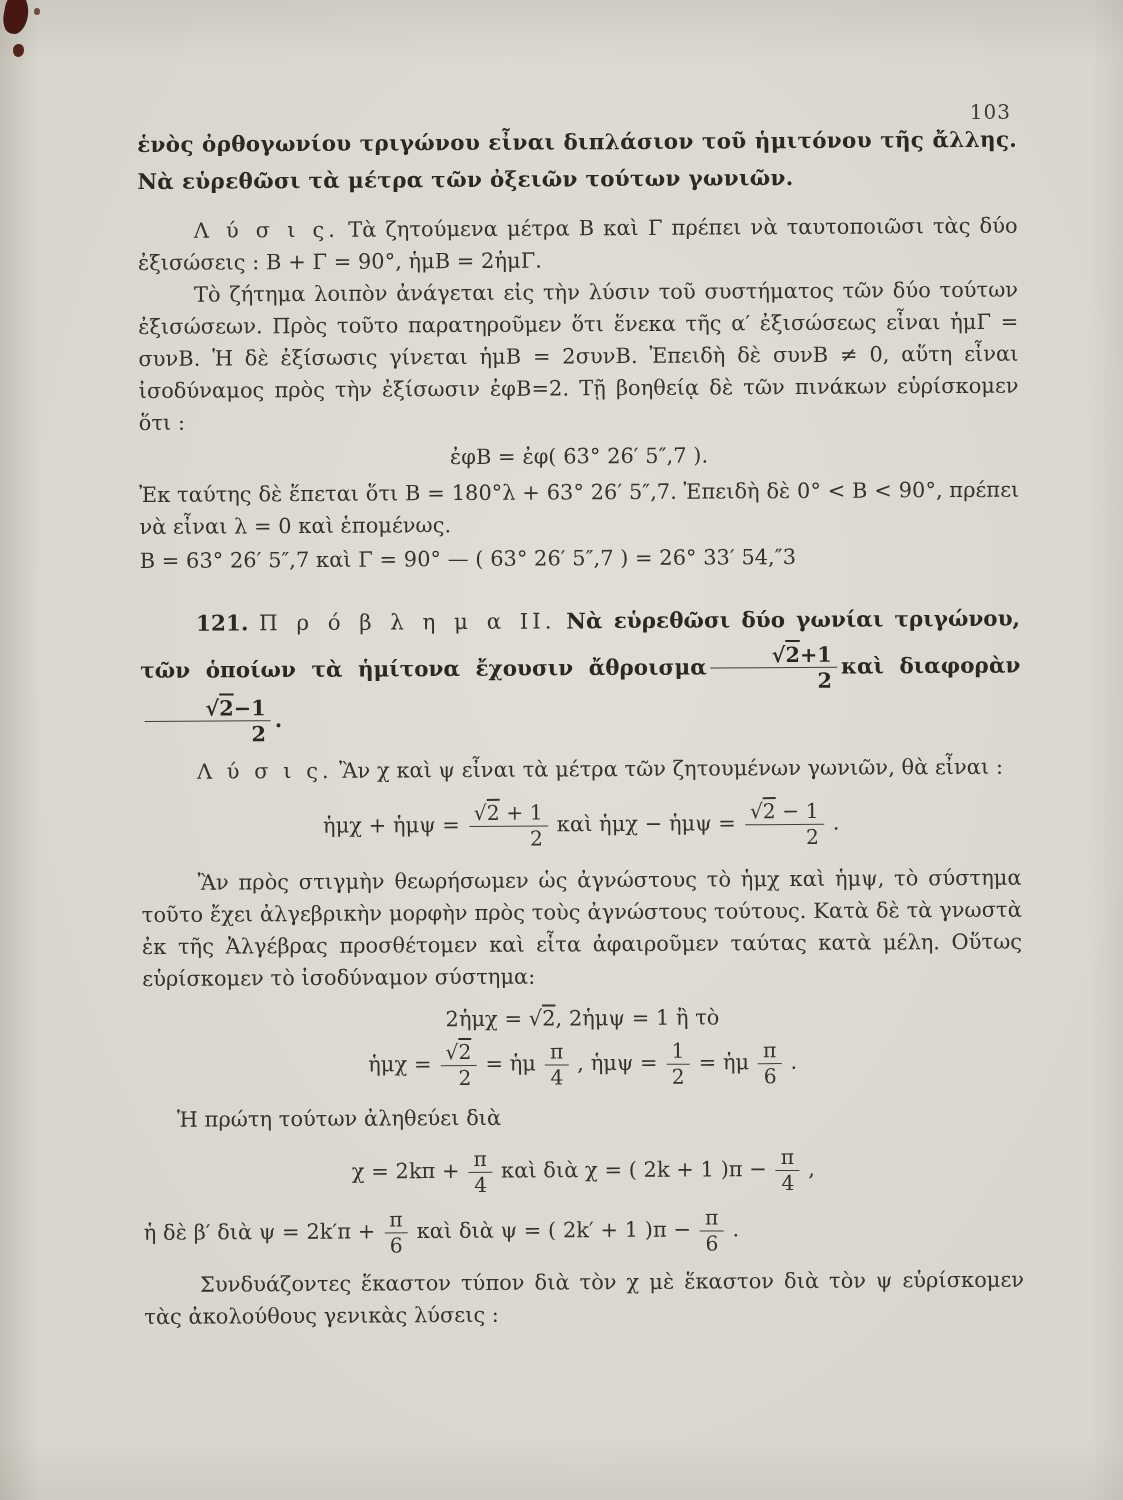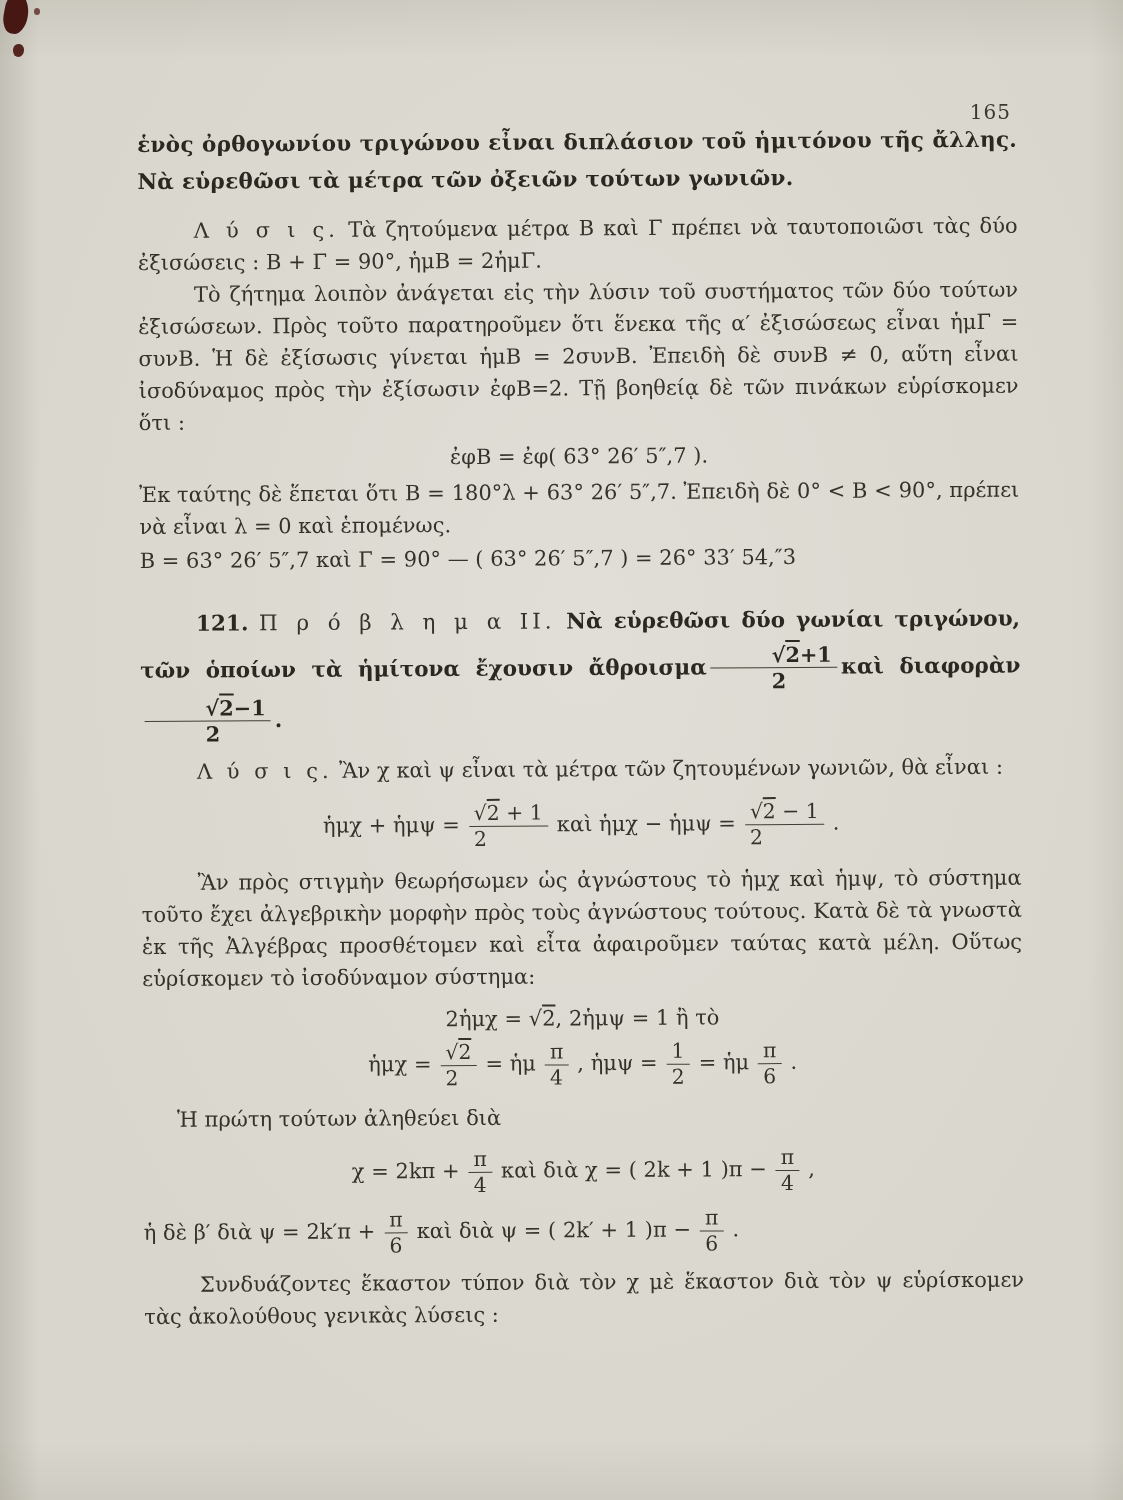--- a/index.html
+++ b/index.html
@@ -46,38 +46,38 @@
   .p137 { margin-top:24px; line-height:46px; font-size:21.5px; }
   .sol2 { margin-top:10px; }
   .eq-fr { margin:16px 0 14px; line-height:1.1; }
   .eq-sys { margin:10px 0 4px; }
   .eq-hm { margin:6px 0 12px; }
   .eq-chi { margin:14px 0 12px; }
   .psi-line { text-align:left; margin:6px 0 10px; line-height:1.2; }
   .final { margin-top:10px; }
   .pfirst { margin-top:8px; }
   .frac {
-    display:inline-block; vertical-align:middle; text-align:left;
+    display:inline-block; vertical-align:middle; text-align:right;
     margin:0 9px; line-height:1.12; font-size:0.97em;
   }
   .frac .num { display:block; border-bottom:1.6px solid #413e35; padding:0 5px 1px; }
   .frac .den { display:block; padding:1px 5px 0; }
   .frac-tight { margin:0 4px; }
   .ol { text-decoration:overline; }
 </style>
 </head>
 <body>
 
 <div class="page">
 
   <div class="artifact a1"></div>
   <div class="artifact a2"></div>
   <div class="artifact a3"></div>
 
-  <div class="pagenum">165</div>
+  <div class="pagenum">103</div>
 
   <div class="content">
 
     <p class="statement">ἑνὸς ὀρθογωνίου τριγώνου εἶναι διπλάσιον τοῦ ἡμιτόνου τῆς ἄλλης. Νὰ εὑρεθῶσι τὰ μέτρα τῶν ὀξειῶν τούτων γωνιῶν.</p>
 
     <p class="indent">
       <span class="spaced">Λ ύ σ ι ς.</span>
       <span>Τὰ ζητούμενα μέτρα Β καὶ Γ πρέπει νὰ ταυτοποιῶσι τὰς δύο ἐξισώσεις : Β + Γ = 90°, ἡμΒ = 2ἡμΓ.</span>
     </p>
 

